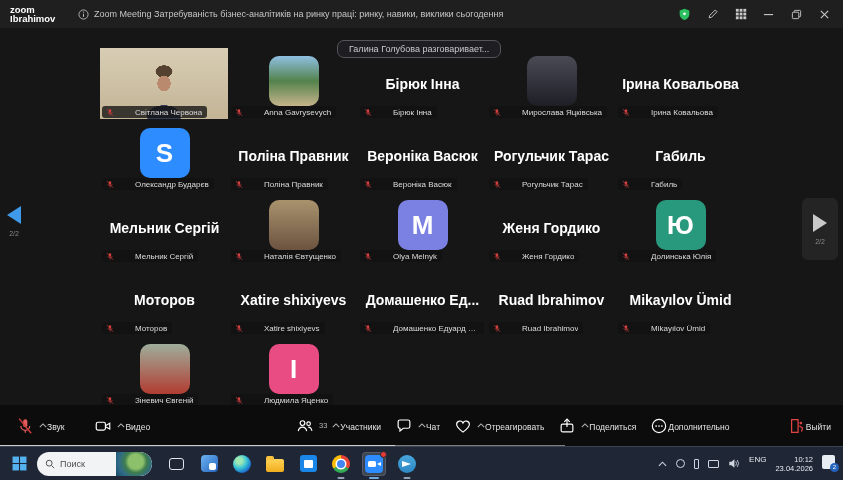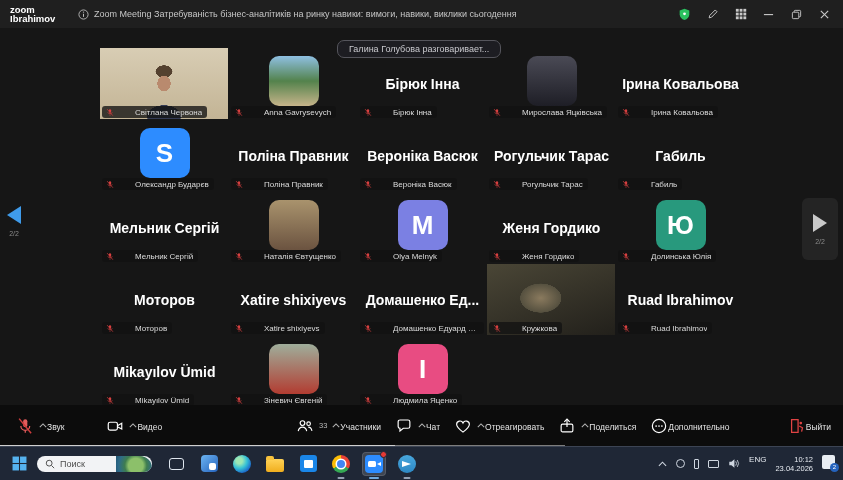--- a/index.html
+++ b/index.html
@@ -35,34 +35,34 @@
 
   .nav { position:absolute; display:flex; flex-direction:column; align-items:center; gap:6px; cursor:pointer; }
   .nav-left { left:7px; top:178px; }
   .nav-right { right:5px; top:170px; width:36px; height:62px; background:#242424; border-radius:6px; justify-content:center; }
   .tri-left { width:0; height:0; border-top:9px solid transparent; border-bottom:9px solid transparent; border-right:14px solid #3f9bea; }
   .tri-right { width:0; height:0; border-top:9px solid transparent; border-bottom:9px solid transparent; border-left:14px solid #c9c9c9; }
   .pageno { font-size:7px; color:#8a8a8a; }
 
   
   .ztoolbar { position:absolute; top:405px; left:0; right:0; height:41px; background:#0c0c0c; display:flex; align-items:center; z-index:20; }
-  .grp-left { display:flex; gap:42px; margin-left:16px; }
+  .grp-left { display:flex; gap:30px; margin-left:16px; }
   .grp-center { position:absolute; left:296px; display:flex; gap:14px; }
   .grp-right { margin-left:auto; margin-right:12px; }
   .tb-item { display:flex; flex-direction:row; align-items:center; min-width:42px; cursor:pointer; }
   .tb-top { display:flex; align-items:center; gap:5px; height:18px; }
   .tb-label { font-size:8.5px; color:#e4e4e4; margin-top:2px; white-space:nowrap; }
   .tb-badge { font-size:7.5px; color:#b9b9b9; }
   .chev { display:flex; align-items:flex-start; }
   .edge-line { position:absolute; bottom:0; height:1px; background:#cfcfcf; }
 
   
   .taskbar { position:absolute; bottom:0; left:0; right:0; height:34px; background:#1f2736; border-top:1px solid #3c4454; display:flex; align-items:center; z-index:30; }
   .startbtn { margin-left:12px; cursor:pointer; display:flex; }
-  .search { margin-left:10px; width:115px; height:16px; background:#f2f3f5; border-radius:12px; display:flex; align-items:center; padding-left:8px; gap:5px; position:relative; overflow:hidden; cursor:pointer; }
+  .search { margin-left:10px; width:115px; height:24px; background:#f2f3f5; border-radius:12px; display:flex; align-items:center; padding-left:8px; gap:5px; position:relative; overflow:hidden; cursor:pointer; }
   .search .stxt { font-size:9px; color:#4d4d4d; }
   .earth { position:absolute; right:0; top:0; width:36px; height:24px; border-radius:0 12px 12px 0;
       background: radial-gradient(circle at 55% 40%, #8cc06a 0 30%, #3f7d4f 45%, #2e6b8a 70%, #1d4a66 100%); }
   .apps { display:flex; gap:9px; margin-left:12px; align-items:center; }
   .app { width:24px; height:24px; position:relative; display:flex; align-items:center; justify-content:center; border-radius:4px; cursor:pointer; }
   .app.active { background:rgba(255,255,255,.14); box-shadow:0 0 0 1px rgba(255,255,255,.12) inset; }
   .indic { position:absolute; bottom:-3px; left:50%; transform:translateX(-50%); width:7px; height:2px; border-radius:1px; background:#94a0b2; }
   .app.active .indic { width:10px; background:#6fa8dc; }
   .reddot { position:absolute; top:-1px; right:-1px; width:7px; height:7px; border-radius:50%; background:#e53935; border:1px solid #1f2736; }
 
@@ -105,21 +105,21 @@
       <div>Ibrahimov</div>
     </div>
     <div class="meet-title">
       <span style="display:flex">
         <svg width="11" height="11" viewBox="0 0 12 12">
             <circle cx="6" cy="6" r="5" stroke="#b9b9b9" fill="none" stroke-width="1"></circle>
             <line x1="6" y1="5.2" x2="6" y2="8.6" stroke="#b9b9b9" stroke-width="1.1"></line>
             <circle cx="6" cy="3.4" r="0.75" fill="#b9b9b9"></circle>
           </svg>
       </span>
-      <span>Zoom Meeting Затребуваність бізнес-аналітиків на ринку навики: вимоги, навики, виклики сьогодення</span>
+      <span>Zoom Meeting Затребуваність бізнес-аналітиків на ринку праці: ринку, навики, виклики сьогодення</span>
     </div>
     <div class="tb-icons">
       <span class="ic">
         <svg width="13" height="13" viewBox="0 0 14 14">
             <path d="M7 0.8l5.2 1.9v3.9c0 3.1-2.1 5.2-5.2 6.3C3.9 11.8 1.8 9.7 1.8 6.6V2.7z" fill="#2BBF5F"></path>
             <circle cx="7" cy="6.3" r="1.5" fill="#fff"></circle>
           </svg>
       </span>
       <span class="ic">
         <svg width="12" height="12" viewBox="0 0 14 14" fill="none" stroke="#c9c9c9" stroke-width="1.1">
@@ -404,34 +404,20 @@
           <div class="pill">
             <span style="display: flex;">
               <svg width="8" height="9" viewBox="0 0 10 10">
                 <rect x="3.6" y="0.8" width="2.8" height="4.6" rx="1.4" fill="#d84040"></rect>
                 <path d="M2.3 4.8a2.9 2.9 0 0 0 5.4 0" stroke="#d84040" stroke-width="0.9" fill="none"></path>
                 <line x1="5" y1="7.7" x2="5" y2="9" stroke="#d84040" stroke-width="0.9"></line>
                 <line x1="1.4" y1="0.8" x2="8.6" y2="9" stroke="#c03a3a" stroke-width="1"></line>
               </svg>
             </span>
             <span class="nm">Домашенко Едуард Юрійо...</span>
-          </div>
-        </div>
-        <div class="tile">
-          <div class="vid dark"></div>
-          <div class="pill">
-            <span style="display: flex;">
-              <svg width="8" height="9" viewBox="0 0 10 10">
-                <rect x="3.6" y="0.8" width="2.8" height="4.6" rx="1.4" fill="#d84040"></rect>
-                <path d="M2.3 4.8a2.9 2.9 0 0 0 5.4 0" stroke="#d84040" stroke-width="0.9" fill="none"></path>
-                <line x1="5" y1="7.7" x2="5" y2="9" stroke="#d84040" stroke-width="0.9"></line>
-                <line x1="1.4" y1="0.8" x2="8.6" y2="9" stroke="#c03a3a" stroke-width="1"></line>
-              </svg>
-            </span>
-            <span class="nm">Кружкова</span>
           </div>
         </div>
         <div class="tile">
           <div class="big-name">Ruad Ibrahimov</div>
           <div class="pill">
             <span style="display: flex;">
               <svg width="8" height="9" viewBox="0 0 10 10">
                 <rect x="3.6" y="0.8" width="2.8" height="4.6" rx="1.4" fill="#d84040"></rect>
                 <path d="M2.3 4.8a2.9 2.9 0 0 0 5.4 0" stroke="#d84040" stroke-width="0.9" fill="none"></path>
                 <line x1="5" y1="7.7" x2="5" y2="9" stroke="#d84040" stroke-width="0.9"></line>

